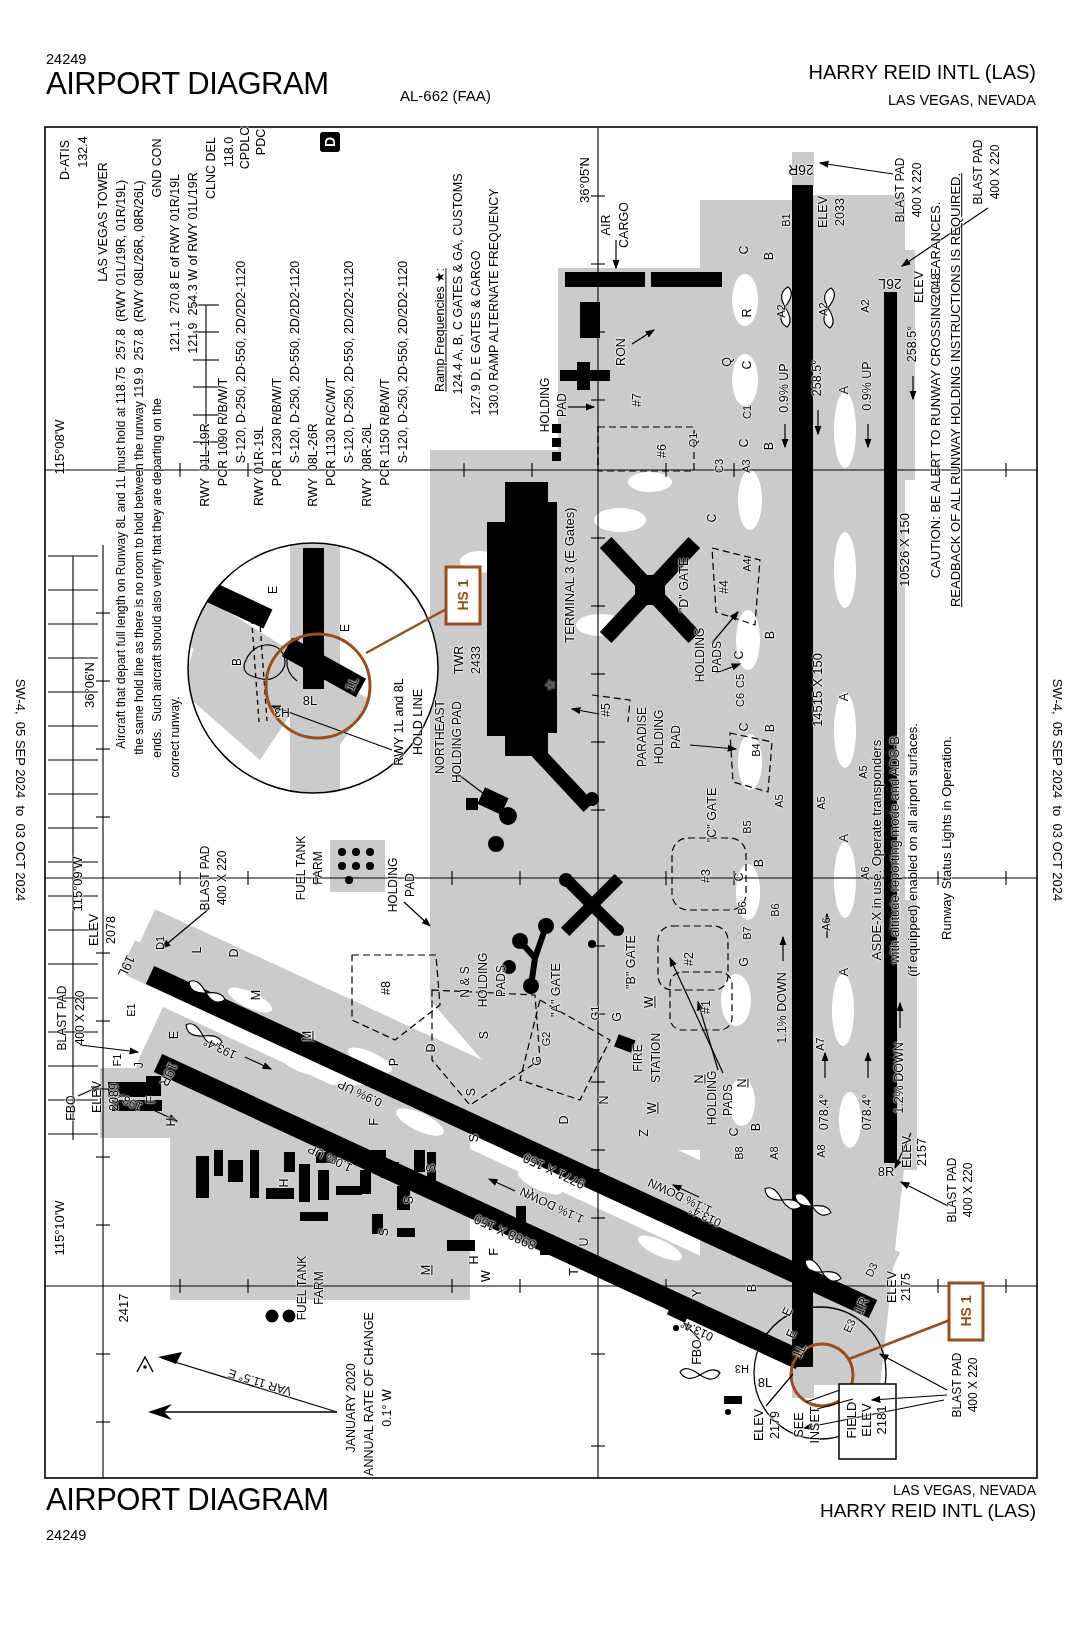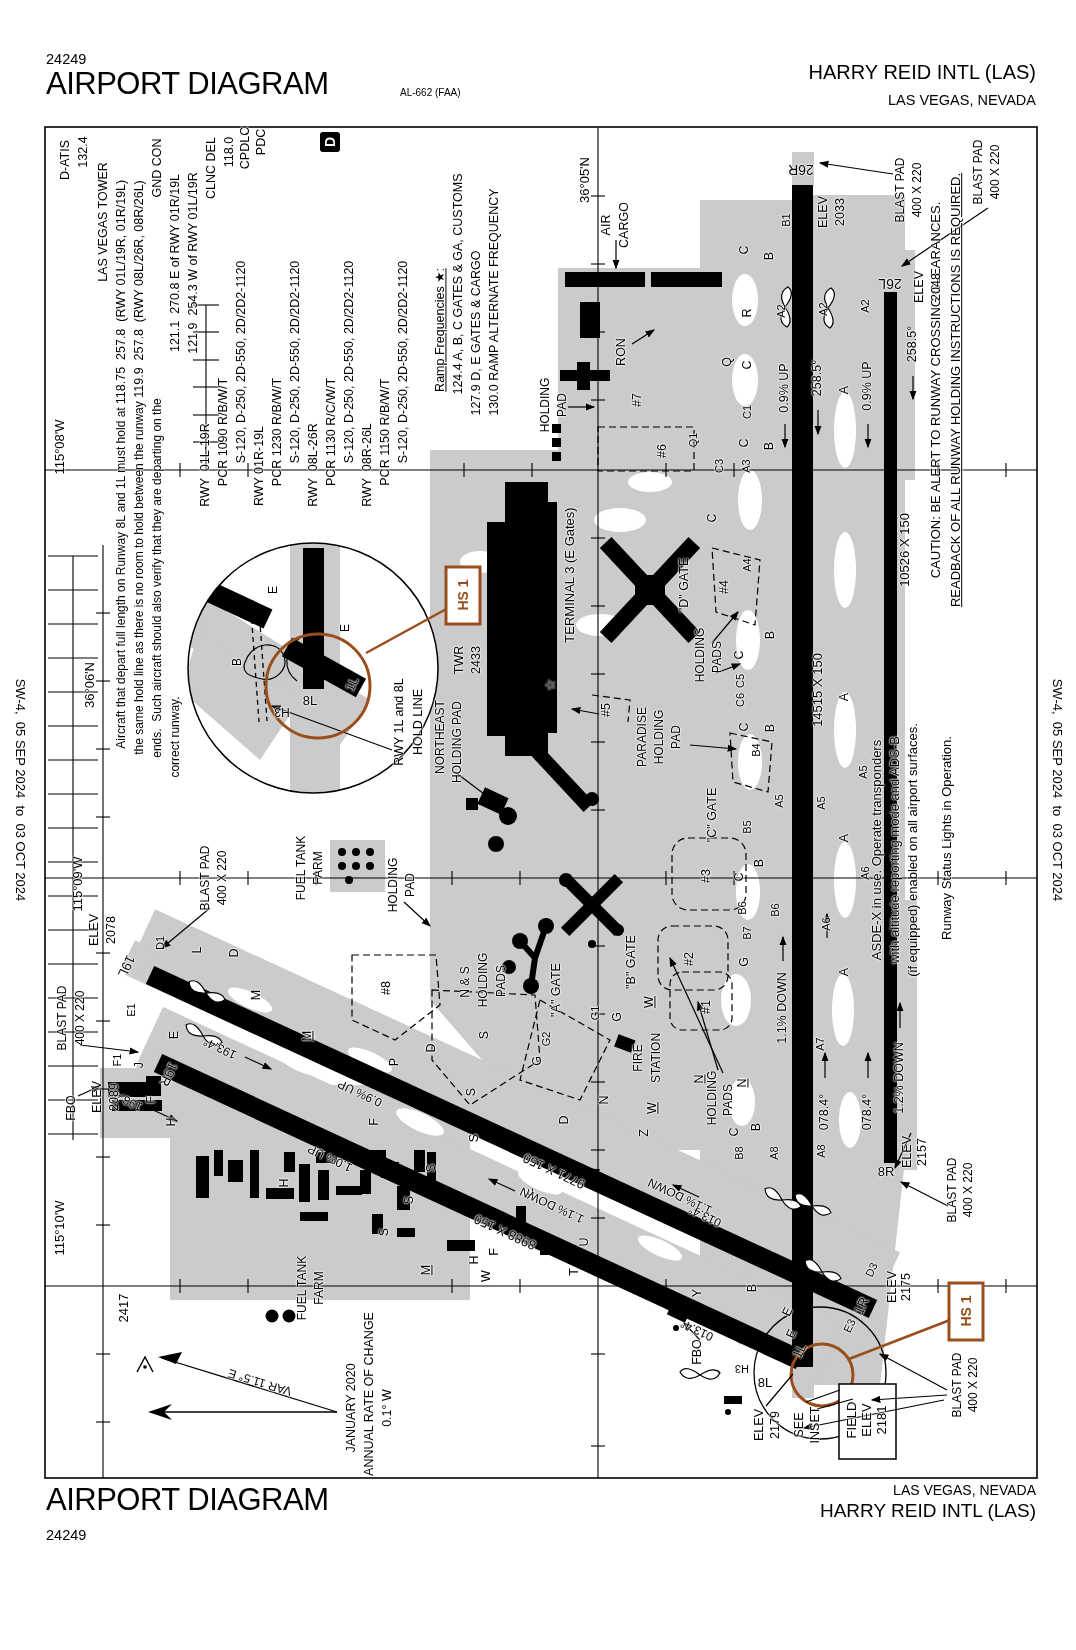--- a/index.html
+++ b/index.html
@@ -3,21 +3,21 @@
 <meta charset="utf-8">
 <style>
   html,body{margin:0;padding:0;background:#9a9a9a}
   .sheet{position:relative;width:1076px;height:1650px;background:#fff;
     font-family:"Liberation Sans",sans-serif;color:#000;overflow:hidden}
   .abs{position:absolute}
   .lbl{position:absolute;white-space:pre;line-height:1.05;transform-origin:center;
     text-shadow:0 0 2px #fff,0 0 2px #fff,0 0 2px #fff}
   .hdr-num{left:46px;top:52px;font-size:14.5px}
   .hdr-title{left:46px;top:68px;font-size:31px;letter-spacing:-.5px}
-  .hdr-proc{left:400px;top:88px;font-size:10px}
+  .hdr-proc{left:400px;top:88px;font-size:15px}
   .hdr-apt{right:40px;top:62px;font-size:20px;text-align:right}
   .hdr-city{right:40px;top:93px;font-size:14.5px;text-align:right}
   .ftr-title{left:46px;top:1484px;font-size:31px;letter-spacing:-.5px}
   .ftr-num{left:46px;top:1528px;font-size:14.5px}
   .ftr-city{right:40px;top:1483px;font-size:14px;text-align:right}
   .ftr-apt{right:40px;top:1501px;font-size:19px;text-align:right}
   .vdate{position:absolute;font-size:13px;white-space:pre;transform:translate(-50%,-50%) rotate(90deg)}
   svg{position:absolute;left:0;top:0}
 </style>
 </head>

